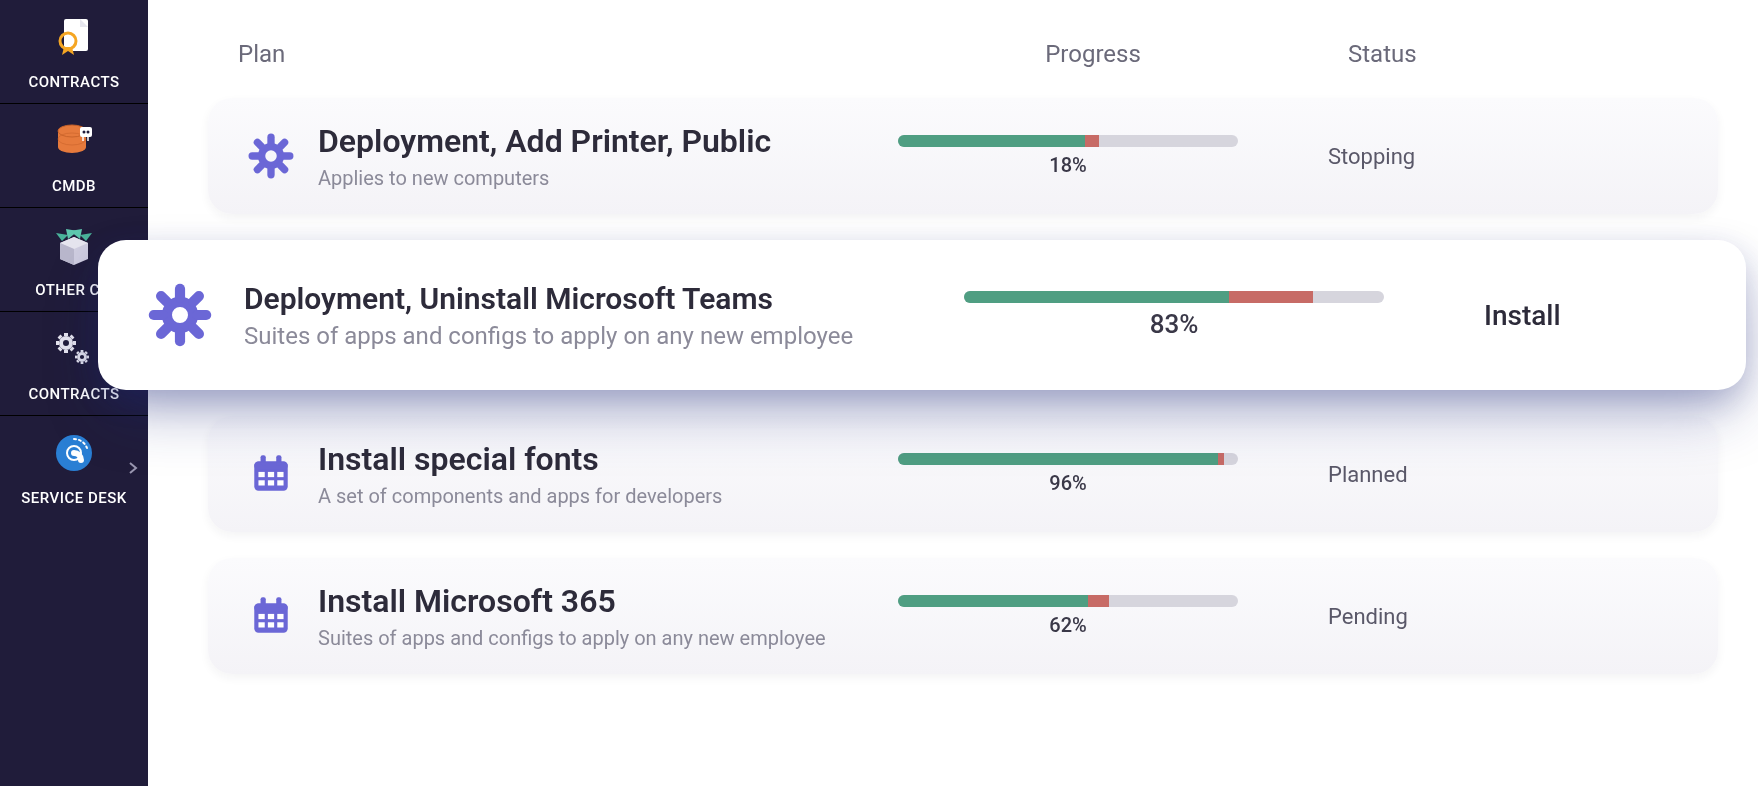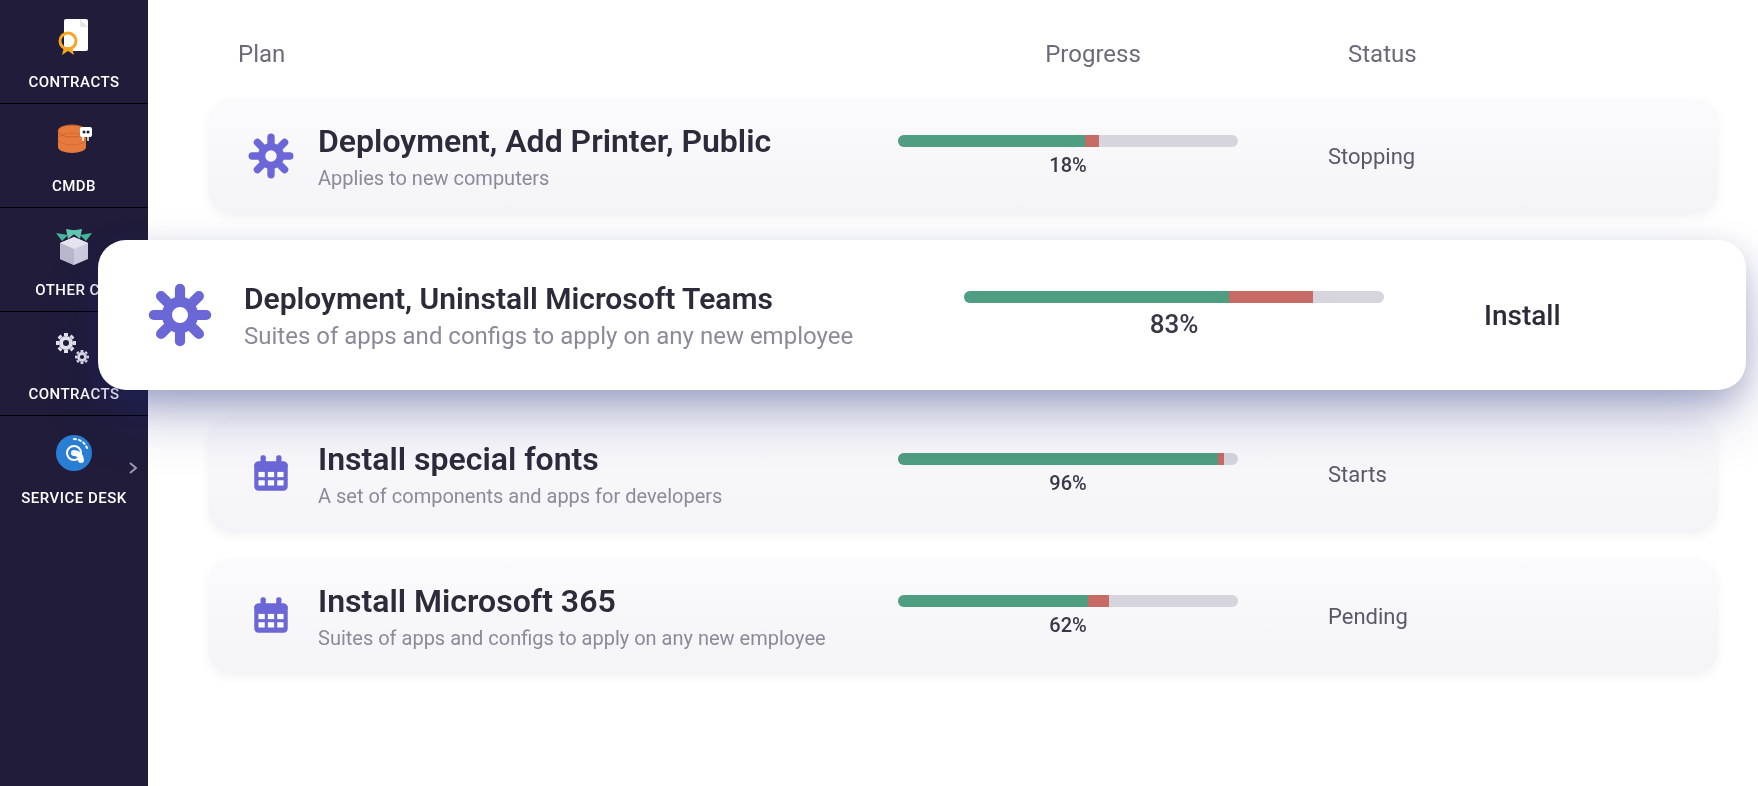--- a/index.html
+++ b/index.html
@@ -290,21 +290,21 @@
       <div class="subtitle">A set of components and apps for developers</div>
     </div>
     <div class="progress-col">
       <div class="bar">
         <div class="seg-green" style="width:94%"></div>
         <div class="seg-red" style="width:2%"></div>
       </div>
       <div class="pct">96%</div>
     </div>
     <div class="status-col">
-      <div class="status-main">Starts</div>
+      <div class="status-main">Planned</div>
     </div>
   </div>
         <div class="row">
     <div class="icon-wrap">
       <svg width="46" height="46" viewBox="-22 -22 44 44" class="ic-purple">
         <use href="#calendar-shape"></use>
       </svg>
     </div>
     <div class="plan-text">
       <div class="title">Install Microsoft 365</div>

